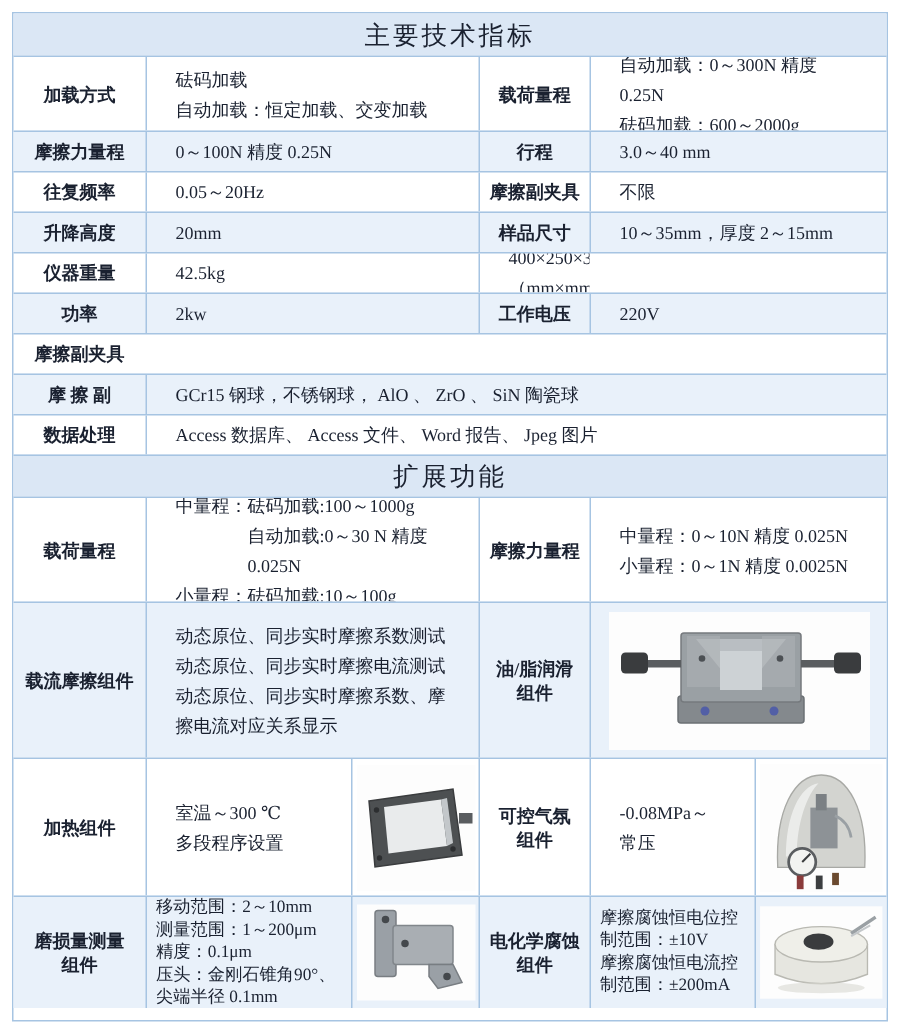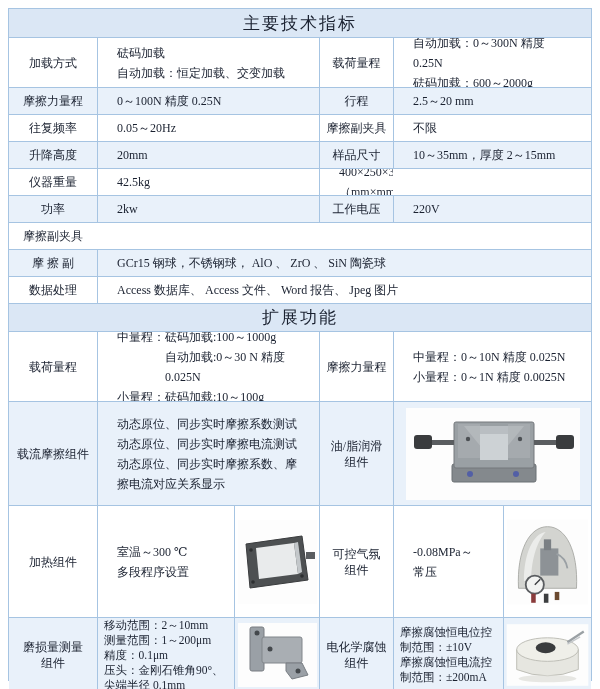--- a/index.html
+++ b/index.html
@@ -10,25 +10,25 @@
   }
   *{box-sizing:border-box;margin:0;padding:0;}
   html,body{width:600px;height:689px;background:#fff;overflow:hidden;}
   body{font-family:"Liberation Serif","DejaVu Serif",serif;color:var(--text);font-size:12px;}
   .table{position:absolute;left:8px;top:8px;width:584px;height:673px;border:1px solid var(--border);display:flex;flex-direction:column;background:#fff;}
   .sec-hd{flex:none;height:28px;background:var(--header-bg);display:flex;align-items:center;justify-content:center;font-size:17px;letter-spacing:2px;}
   .r{flex:none;display:grid;border-top:1px solid var(--border);}
   .g4{grid-template-columns:88px 222px 74px 1fr;}
   .g2{grid-template-columns:88px 1fr;}
   .g6{grid-template-columns:88px 137px 85px 74px 110px 1fr;}
-  .h50{height:50px}.h27{height:27px}.h70{height:70px}.h104{height:104px}.h100{height:112px}.h75{height:75px}
+  .h50{height:50px}.h27{height:27px}.h70{height:70px}.h104{height:104px}.h100{height:92px}.h75{height:75px}
   .alt{background:var(--tint);}
   .c{border-left:1px solid var(--border);min-width:0;overflow:hidden;}
   .r>.c:first-child{border-left:none;}
-  .lab{display:flex;flex-direction:column;align-items:center;justify-content:center;text-align:right;padding:0 3px;line-height:16px;}
+  .lab{display:flex;flex-direction:column;align-items:center;justify-content:center;text-align:right;padding:0 3px;line-height:16px;font-weight:bold;}
   .val{display:flex;flex-direction:column;justify-content:center;padding:2px 19px;line-height:20px;}
   .val.tight{line-height:15px;font-size:11.5px;padding:2px 6px;}
   .val.mid{line-height:20px;}
   .indent{padding-left:48px;}
   .imgcell{display:flex;align-items:center;justify-content:center;}
   svg{display:block;}
 </style>
 </head>
 <body>
 
@@ -48,21 +48,21 @@
     <div class="c val">
       <div>自动加载：0～300N 精度 0.25N</div>
       <div>砝码加载：600～2000g</div>
     </div>
   </div>
 
   <div class="r g4 h27 alt">
     <div class="c lab">摩擦力量程</div>
     <div class="c val">0～100N 精度 0.25N</div>
     <div class="c lab">行程</div>
-    <div class="c val">2.5～20 mm</div>
+    <div class="c val">3.0～40 mm</div>
   </div>
 
   <div class="r g4 h27">
     <div class="c lab">往复频率</div>
     <div class="c val">0.05～20Hz</div>
     <div class="c lab">摩擦副夹具</div>
     <div class="c val">不限</div>
   </div>
 
   <div class="r g4 h27 alt">

